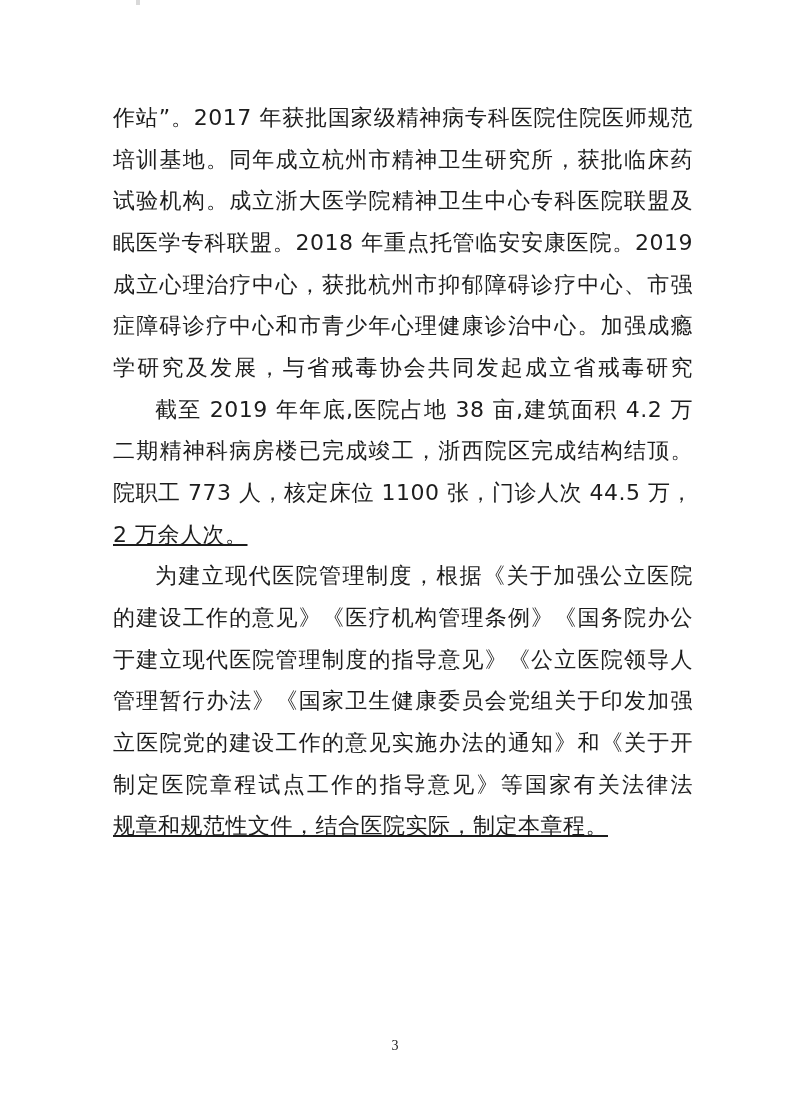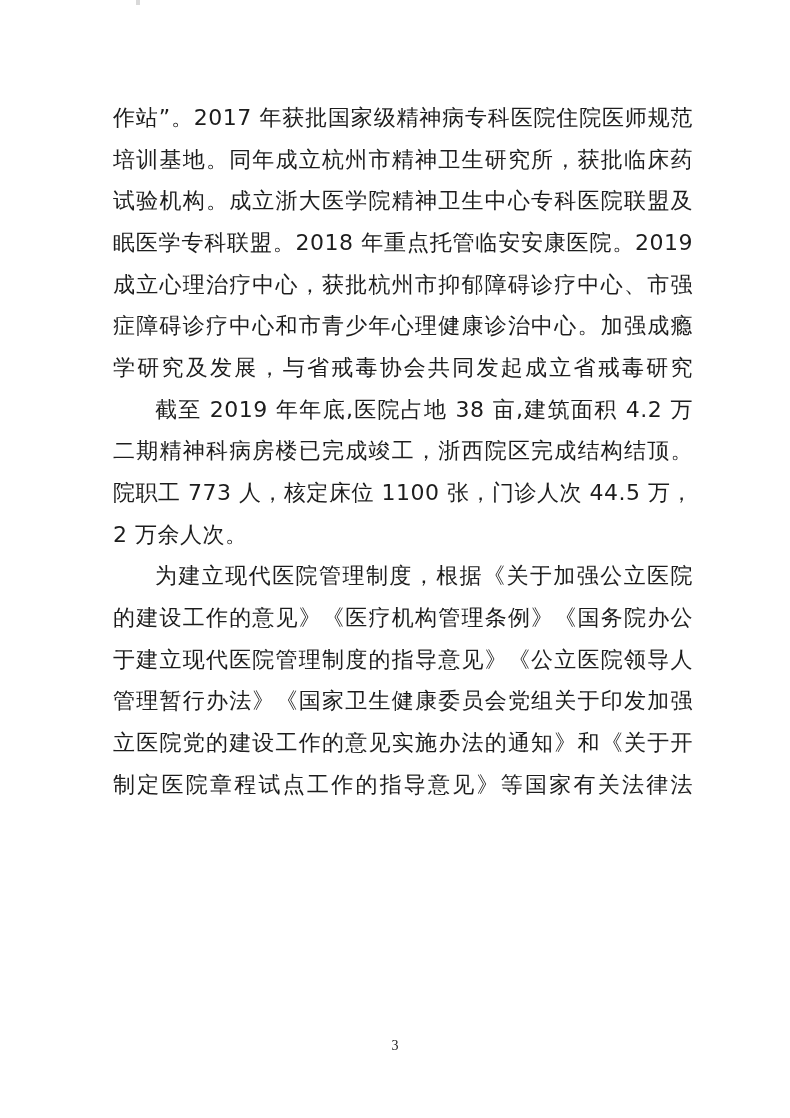--- a/index.html
+++ b/index.html
@@ -25,20 +25,21 @@
     font-size: 22px;
     letter-spacing: 0.5px;
     white-space: normal;
     text-align: justify;
     text-align-last: justify;
     overflow: hidden;
   }
   .line.end {
     text-align: right;
     text-align-last: left;
+    text-decoration: underline;
   }
   .line.indent {
     text-indent: 42px;
   }
   .page-number {
     position: absolute;
     left: 0;
     top: 1038px;
     width: 100%;
     text-align: center;
@@ -76,16 +77,17 @@
         <div class="line">院职工 773 人，核定床位 1100 张，门诊人次 44.5 万，住院</div>
         <div class="line end">2 万余人次。</div>
       </div>
       <div class="para">
         <div class="line indent">为建立现代医院管理制度，根据《关于加强公立医院党</div>
         <div class="line">的建设工作的意见》《医疗机构管理条例》《国务院办公厅关</div>
         <div class="line">于建立现代医院管理制度的指导意见》《公立医院领导人员</div>
         <div class="line">管理暂行办法》《国家卫生健康委员会党组关于印发加强公</div>
         <div class="line">立医院党的建设工作的意见实施办法的通知》和《关于开展</div>
         <div class="line">制定医院章程试点工作的指导意见》等国家有关法律法规、</div>
+        <div class="line end">规章和规范性文件，结合医院实际，制定本章程。</div>
       </div>
     </div>
   <div class="page-number">3</div>
 </div>
 
 </body></html>

